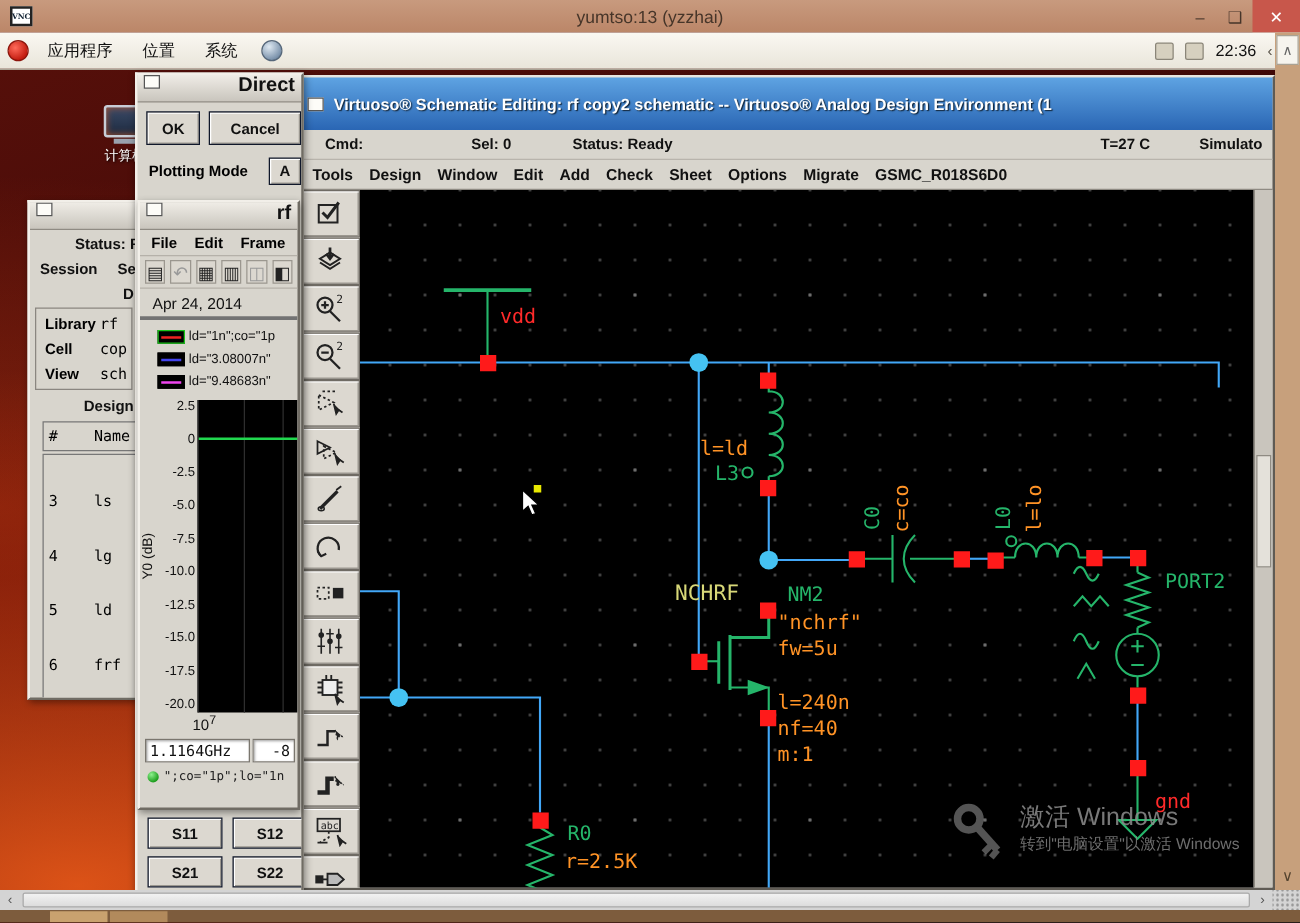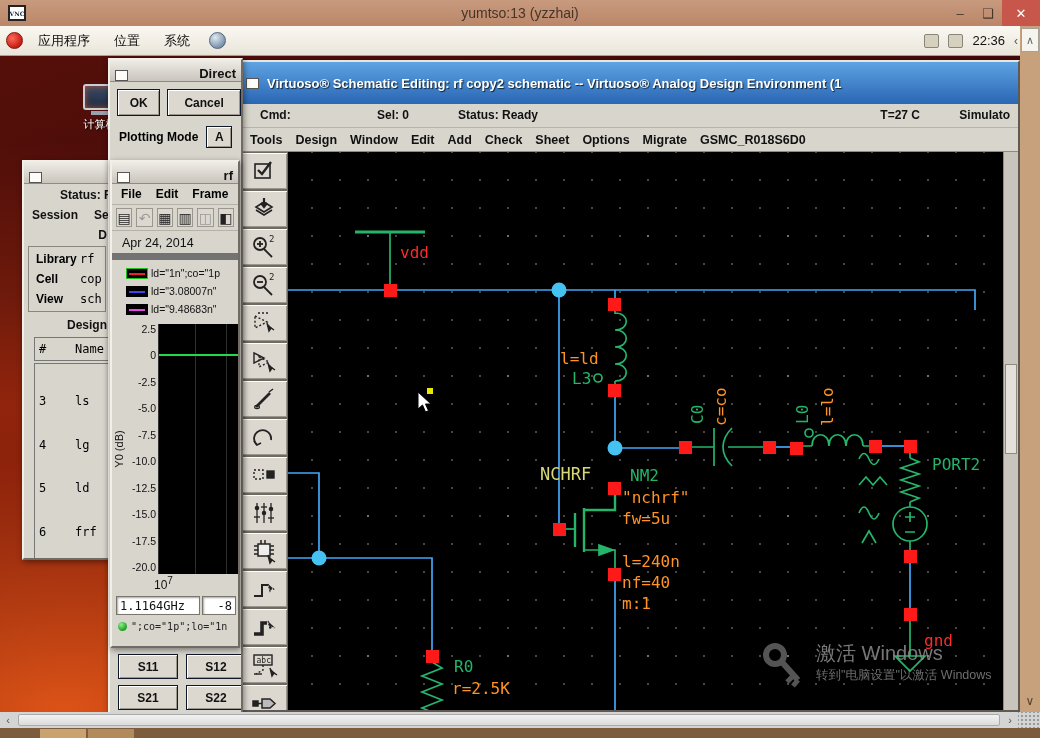--- a/index.html
+++ b/index.html
@@ -28,21 +28,21 @@
   .tray-ic{width:15px;height:14px;background:#d6d0bf;border:1px solid #8a8578;border-radius:2px;}
   .clock{font-size:13px;}
   .pan-arr{color:#5a544a;font-size:12px;}
   .upbox{position:absolute;right:0;top:2px;width:19px;height:24px;background:#f6f4ee;border:1px solid #a9a294;color:#555;font:bold 10px "DejaVu Sans",sans-serif;display:flex;align-items:center;justify-content:center;}
   
   .dicon{position:absolute;left:72px;top:84px;width:56px;color:#fff;font-size:11px;text-align:center;text-shadow:1px 1px 2px #000;}
   .mon{width:34px;height:26px;margin:0 auto;background:linear-gradient(#3a4a66,#1d2a40);border:2px solid #c8cdd6;border-radius:3px;box-shadow:inset 0 0 6px #b0522d;}
   .mon-foot{width:18px;height:4px;margin:1px auto 2px;background:#9aa2ae;}
   
   .win{position:absolute;background:#d8d5cd;border:2px solid;border-color:#f2efe9 #706c64 #706c64 #f2efe9;box-shadow:1px 2px 6px rgba(0,0,0,.45);}
-  .tbar{height:22px;background:linear-gradient(#efece6,#c9c5bd);border-bottom:1px solid #8f8b83;display:flex;align-items:flex-end;padding:0 5px;font-weight:bold;font-size:13px;color:#111;}
+  .tbar{height:22px;background:linear-gradient(#efece6,#c9c5bd);border-bottom:1px solid #8f8b83;display:flex;align-items:flex-start;padding:0 5px;font-weight:bold;font-size:16px;color:#111;}
   .tico{width:13px;height:11px;background:#fdfcf8;border:1px solid #555;margin-right:6px;flex:none;}
   .btn{background:#dcd8d0;border:1px solid #0f172a;box-shadow:inset 1px 1px 0 #fff,inset -1px -1px 0 #9b978f;font-weight:bold;font-size:12px;color:#111;display:flex;align-items:center;justify-content:center;}
   .sunken{background:#fff;border:1px solid #7a766e;box-shadow:inset 1px 1px 2px rgba(0,0,0,.35);font:12px "DejaVu Sans Mono",monospace;color:#111;}
   
   .ade{left:22px;top:160px;width:90px;height:400px;z-index:12;overflow:hidden;font-size:12px;}
   .ade .r{padding:4px 0 2px 8px;font-weight:bold;color:#111;white-space:nowrap;}
   .ade .stat{margin-left:28px;}
   .ade .menus span{margin-right:16px;}
   .ade .dright{text-align:right;padding-right:3px;}
   .fieldbox{margin:2px 4px;border:1px solid #8a8680;padding:2px 0;}
@@ -52,33 +52,33 @@
   .tblhead,.tblbody{margin-left:10px;width:76px;border:1px solid #777;background:#d8d5cd;font:12px "DejaVu Sans Mono",monospace;white-space:pre;}
   .tblhead{margin-top:3px;padding:4px 0 4px 4px;}
   .tblbody{margin-top:2px;padding:2px 0 2px 4px;}
   .tblbody div{height:15.6px;}
   
   .direct{left:108px;top:58px;width:135px;height:656px;z-index:20;overflow:hidden;}
   .direct .tbar div.tt{flex:1;text-align:right;}
   .dp-btns{display:flex;gap:7px;margin:7px 0 0 7px;}
   .dp-btns .btn{width:48px;height:27px;}
   .dp-btns .btn.c{width:82px;}
-  .dp-row{display:flex;align-items:center;margin:10px 0 0 9px;font-weight:bold;font-size:12px;}
+  .dp-row{display:flex;align-items:center;margin:10px 0 0 9px;font-weight:bold;font-size:12px;justify-content:space-between;}
   .combo{margin-left:8px;width:26px;height:22px;}
   .dp-analysis{margin:10px 0 0 9px;font-weight:bold;font-size:12px;text-decoration:underline;}
   .sgrid{position:absolute;left:8px;top:594px;display:grid;grid-template-columns:60px 60px;gap:6px 8px;}
   .sgrid .btn{height:25px;}
   
   .rfwin{left:110px;top:160px;width:130px;height:488px;z-index:30;overflow:hidden;display:flex;flex-direction:column;}
   .rfwin .tbar div.tt{flex:1;text-align:right;}
   .rf-menu{display:flex;gap:14px;padding:3px 0 3px 9px;font-weight:bold;font-size:12px;border-bottom:1px solid #b5b1a9;}
   .rf-tools{display:flex;gap:4px;padding:3px 4px;border-bottom:1px solid #b5b1a9;}
   .rf-tools span{width:19px;height:19px;display:flex;align-items:center;justify-content:center;font-size:14px;color:#222;background:#dcd8d0;border:1px solid #9b978f;}
   .rf-tools span.dim{color:#999;}
-  .rf-date{padding:5px 0 3px 10px;font-size:12.5px;color:#111;border-bottom:7px solid #737373;}
+  .rf-date{padding:5px 0 3px 10px;font-size:12.5px;color:#111;border-bottom:3px solid #737373;}
   .legend{padding:4px 0 2px 14px;}
   .lrow{display:flex;align-items:center;height:18px;white-space:nowrap;}
   .sw{width:22px;height:11px;background:#000;margin-right:3px;position:relative;flex:none;border:1px solid #000;}
   .sw.sel{border:1px solid #19c419;}
   .sw i{position:absolute;left:2px;right:2px;top:4px;height:2px;}
   .lrow span{font-size:10.5px;color:#111;}
   .plotrow{display:flex;height:250px;margin-top:4px;}
   .ylab{width:13px;display:flex;align-items:center;justify-content:center;}
   .ylab span{transform:rotate(-90deg);white-space:nowrap;font-size:11px;color:#111;}
   .yticks{width:33px;display:flex;flex-direction:column;justify-content:space-between;text-align:right;font-size:10.5px;color:#111;padding:0 2px 0 0;transform:translateY(-1px);}

